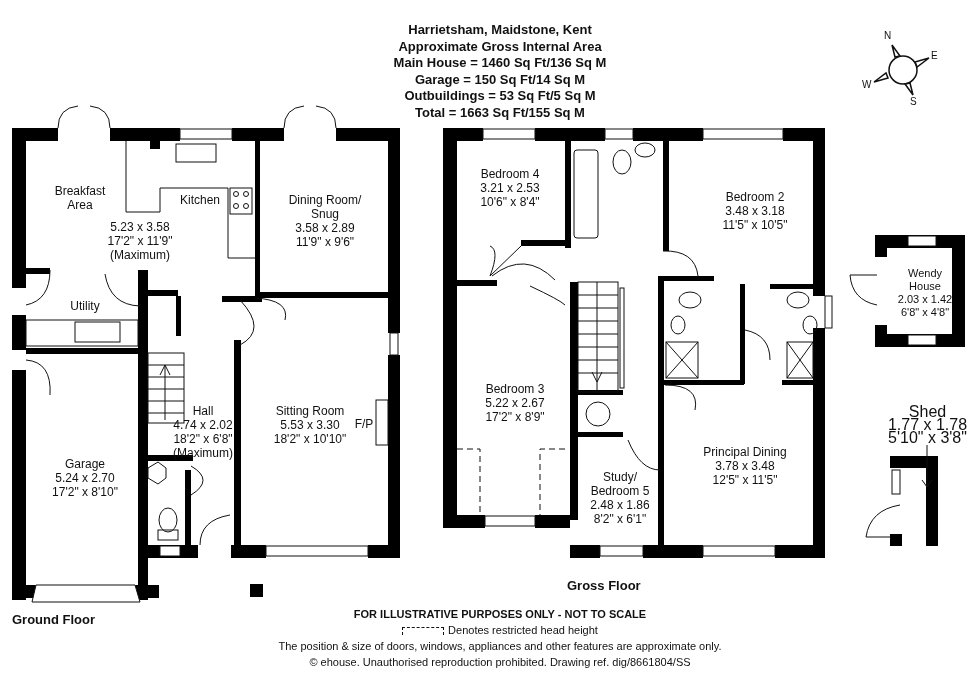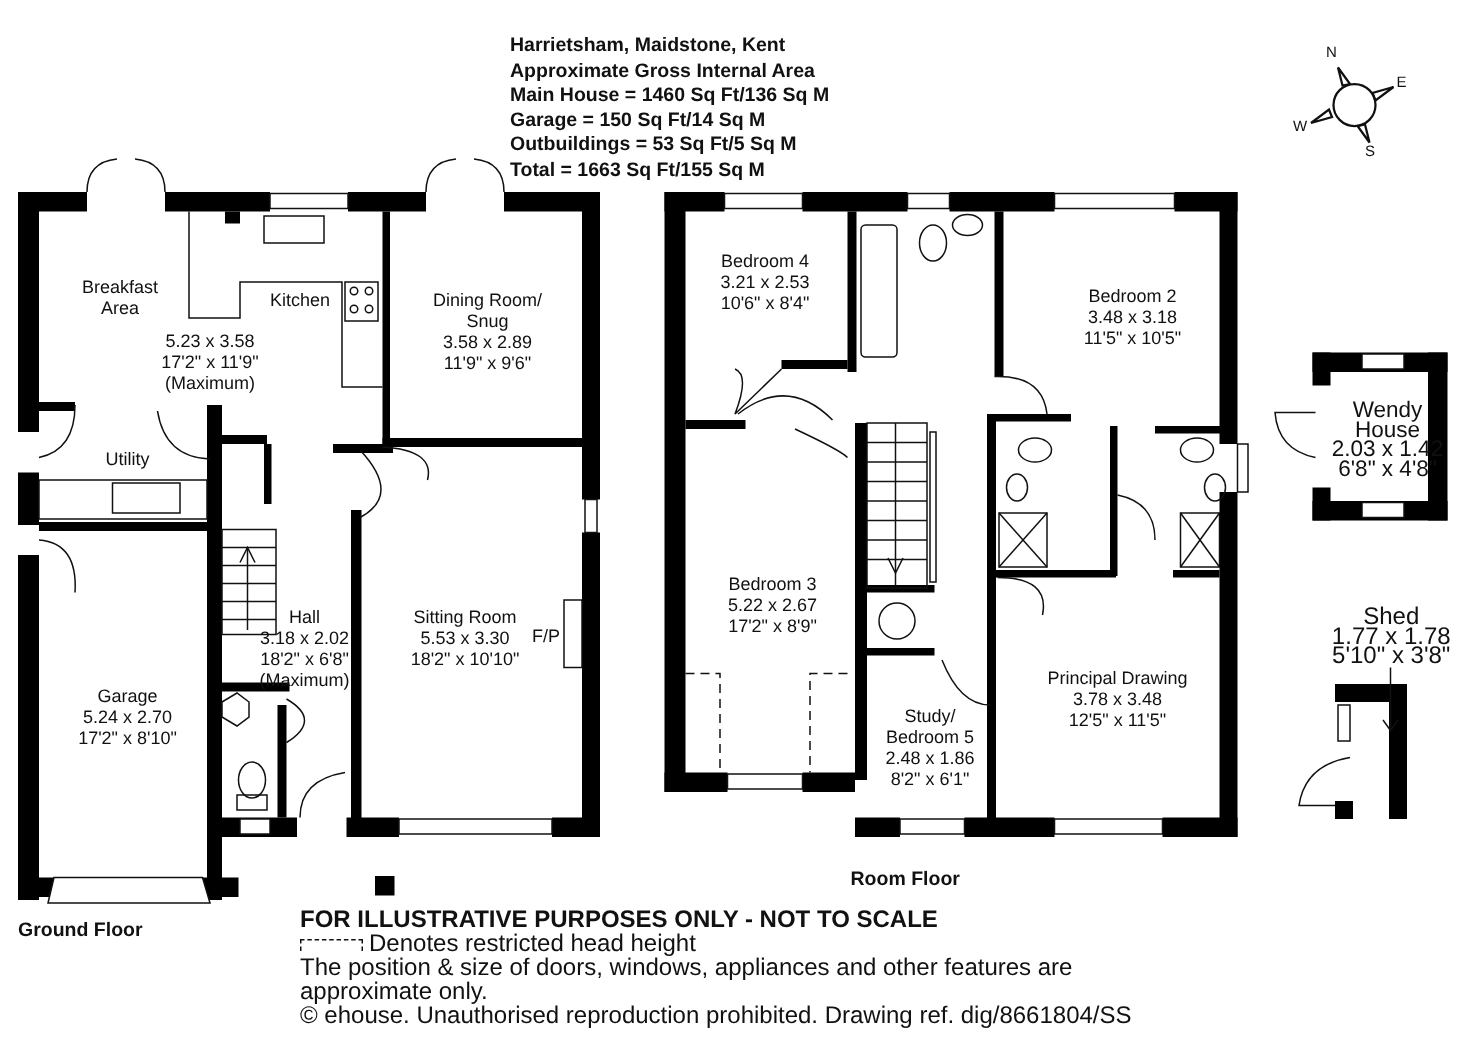--- a/index.html
+++ b/index.html
@@ -1,21 +1,21 @@
 <!DOCTYPE html>
 <html><head>
 <meta charset="utf-8">
 <style>
   html,body{margin:0;padding:0;background:#fff;}
   body{width:980px;height:692px;position:relative;overflow:hidden;font-family:"Liberation Sans",sans-serif;color:#111;}
   svg{position:absolute;left:0;top:0;}
-  .hdr{position:absolute;left:340px;top:22px;width:320px;font-weight:bold;font-size:13px;line-height:16.5px;}
+  .hdr{position:absolute;left:340px;top:22px;width:320px;text-align:center;font-weight:bold;font-size:13px;line-height:16.5px;}
   .lbl{position:absolute;text-align:center;font-size:12px;line-height:14px;white-space:nowrap;}
   .floorname{position:absolute;font-weight:bold;font-size:13px;}
-  .foot{position:absolute;left:200px;width:600px;font-size:16px;line-height:16px;}
+  .foot{position:absolute;left:200px;width:600px;text-align:center;font-size:11px;line-height:16px;}
   .foot .b{font-weight:bold;}
   .compass-l{position:absolute;font-size:10px;}
   .dash-key{display:inline-block;width:40px;height:7px;border:1px dashed #111;border-bottom:none;margin-right:4px;vertical-align:middle;}
 </style>
 </head>
 <body>
 
 <svg width="980" height="692" viewBox="0 0 980 692">
   <g fill="#000" stroke="none">
 
@@ -247,21 +247,21 @@
 </div>
 <div class="lbl" style="left:265px;top:193px;width:120px">
   <div>Dining Room/</div>
     <div>Snug</div>
     <div>3.58 x 2.89</div>
     <div>11'9" x 9'6"</div>
 </div>
 <div class="lbl" style="left:60px;top:299px;width:50px">Utility</div>
 <div class="lbl" style="left:168px;top:404px;width:70px">
   <div>Hall</div>
-    <div>3.18 x 2.02</div>
+    <div>4.74 x 2.02</div>
     <div>18'2" x 6'8"</div>
     <div>(Maximum)</div>
 </div>
 <div class="lbl" style="left:255px;top:404px;width:110px">
   <div>Sitting Room</div>
     <div>5.53 x 3.30</div>
     <div>18'2" x 10'10"</div>
 </div>
 <div class="lbl" style="left:352px;top:417px;width:24px">F/P</div>
 <div class="lbl" style="left:35px;top:457px;width:100px">
@@ -286,27 +286,27 @@
     <div>5.22 x 2.67</div>
     <div>17'2" x 8'9"</div>
 </div>
 <div class="lbl" style="left:580px;top:470px;width:80px">
   <div>Study/</div>
     <div>Bedroom 5</div>
     <div>2.48 x 1.86</div>
     <div>8'2" x 6'1"</div>
 </div>
 <div class="lbl" style="left:680px;top:445px;width:130px">
-  <div>Principal Drawing</div>
+  <div>Principal Dining</div>
     <div>3.78 x 3.48</div>
     <div>12'5" x 11'5"</div>
 </div>
-<div class="floorname" style="left:567px;top:578px">Room Floor</div>
-
-<div class="lbl" style="left:885px;top:267px;width:80px;font-size:15px;line-height:13px">
+<div class="floorname" style="left:567px;top:578px">Gross Floor</div>
+
+<div class="lbl" style="left:885px;top:267px;width:80px;font-size:11px;line-height:13px">
   <div>Wendy</div>
     <div>House</div>
     <div>2.03 x 1.42</div>
     <div>6'8" x 4'8"</div>
 </div>
 <div class="lbl" style="left:885px;top:405px;width:85px;font-size:16px;line-height:13px">
   <div>Shed</div>
     <div>1.77 x 1.78</div>
     <div>5'10" x 3'8"</div>
 </div>

